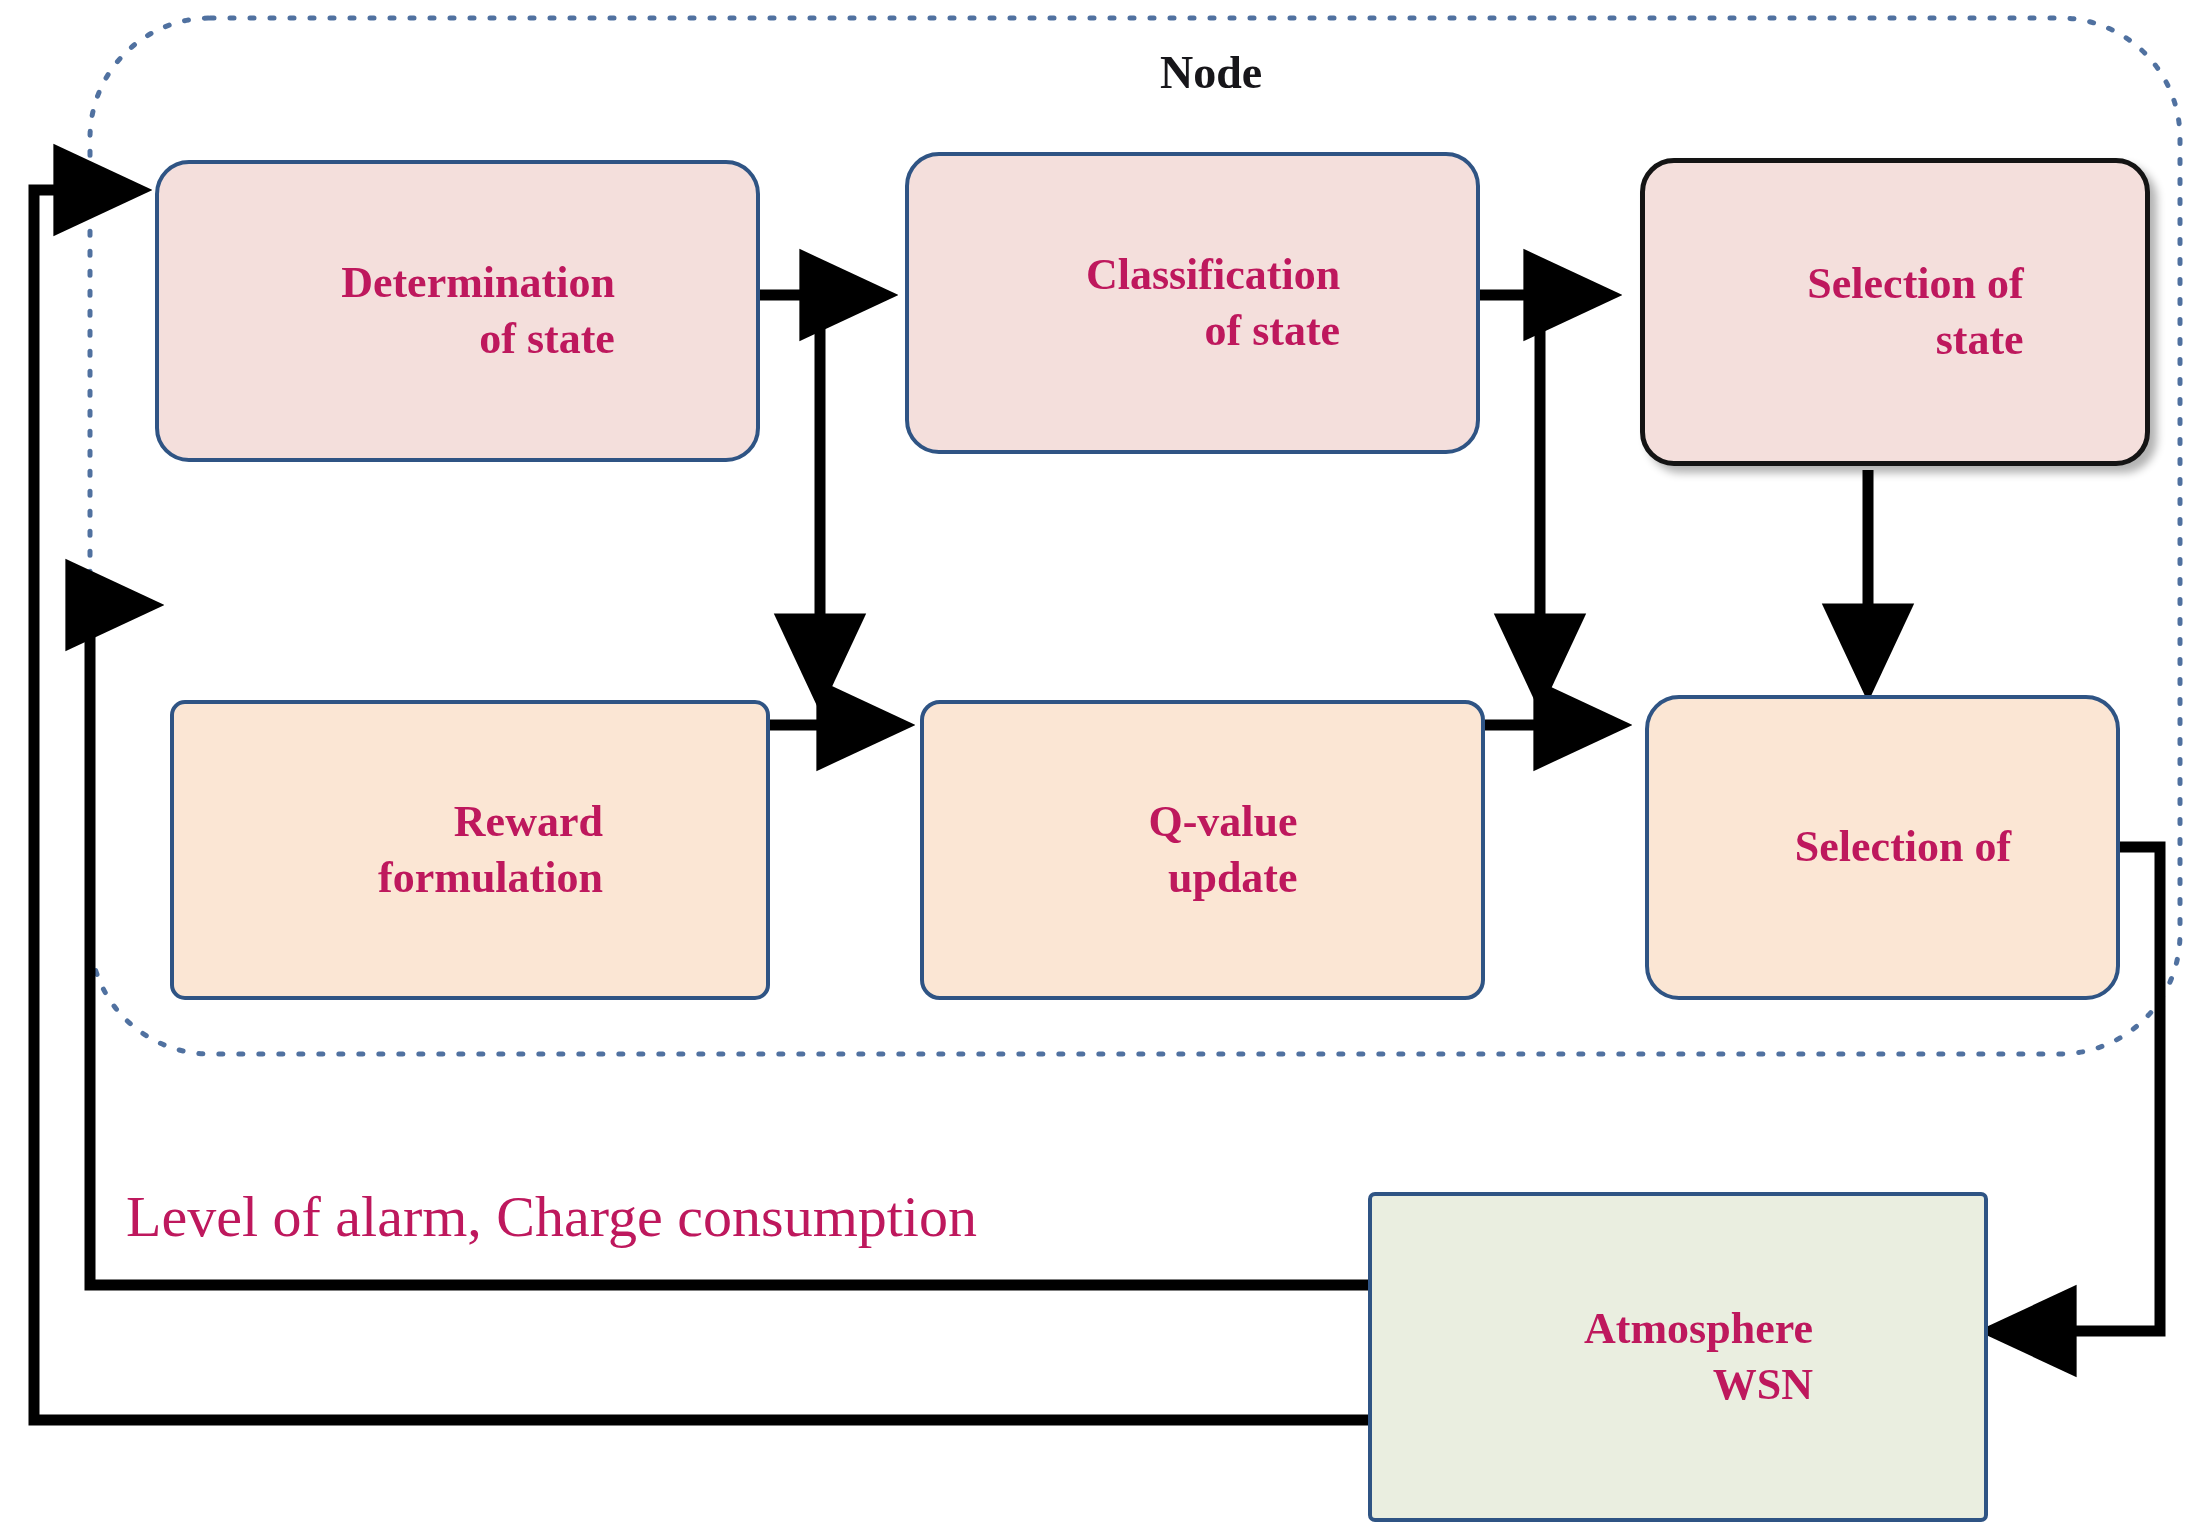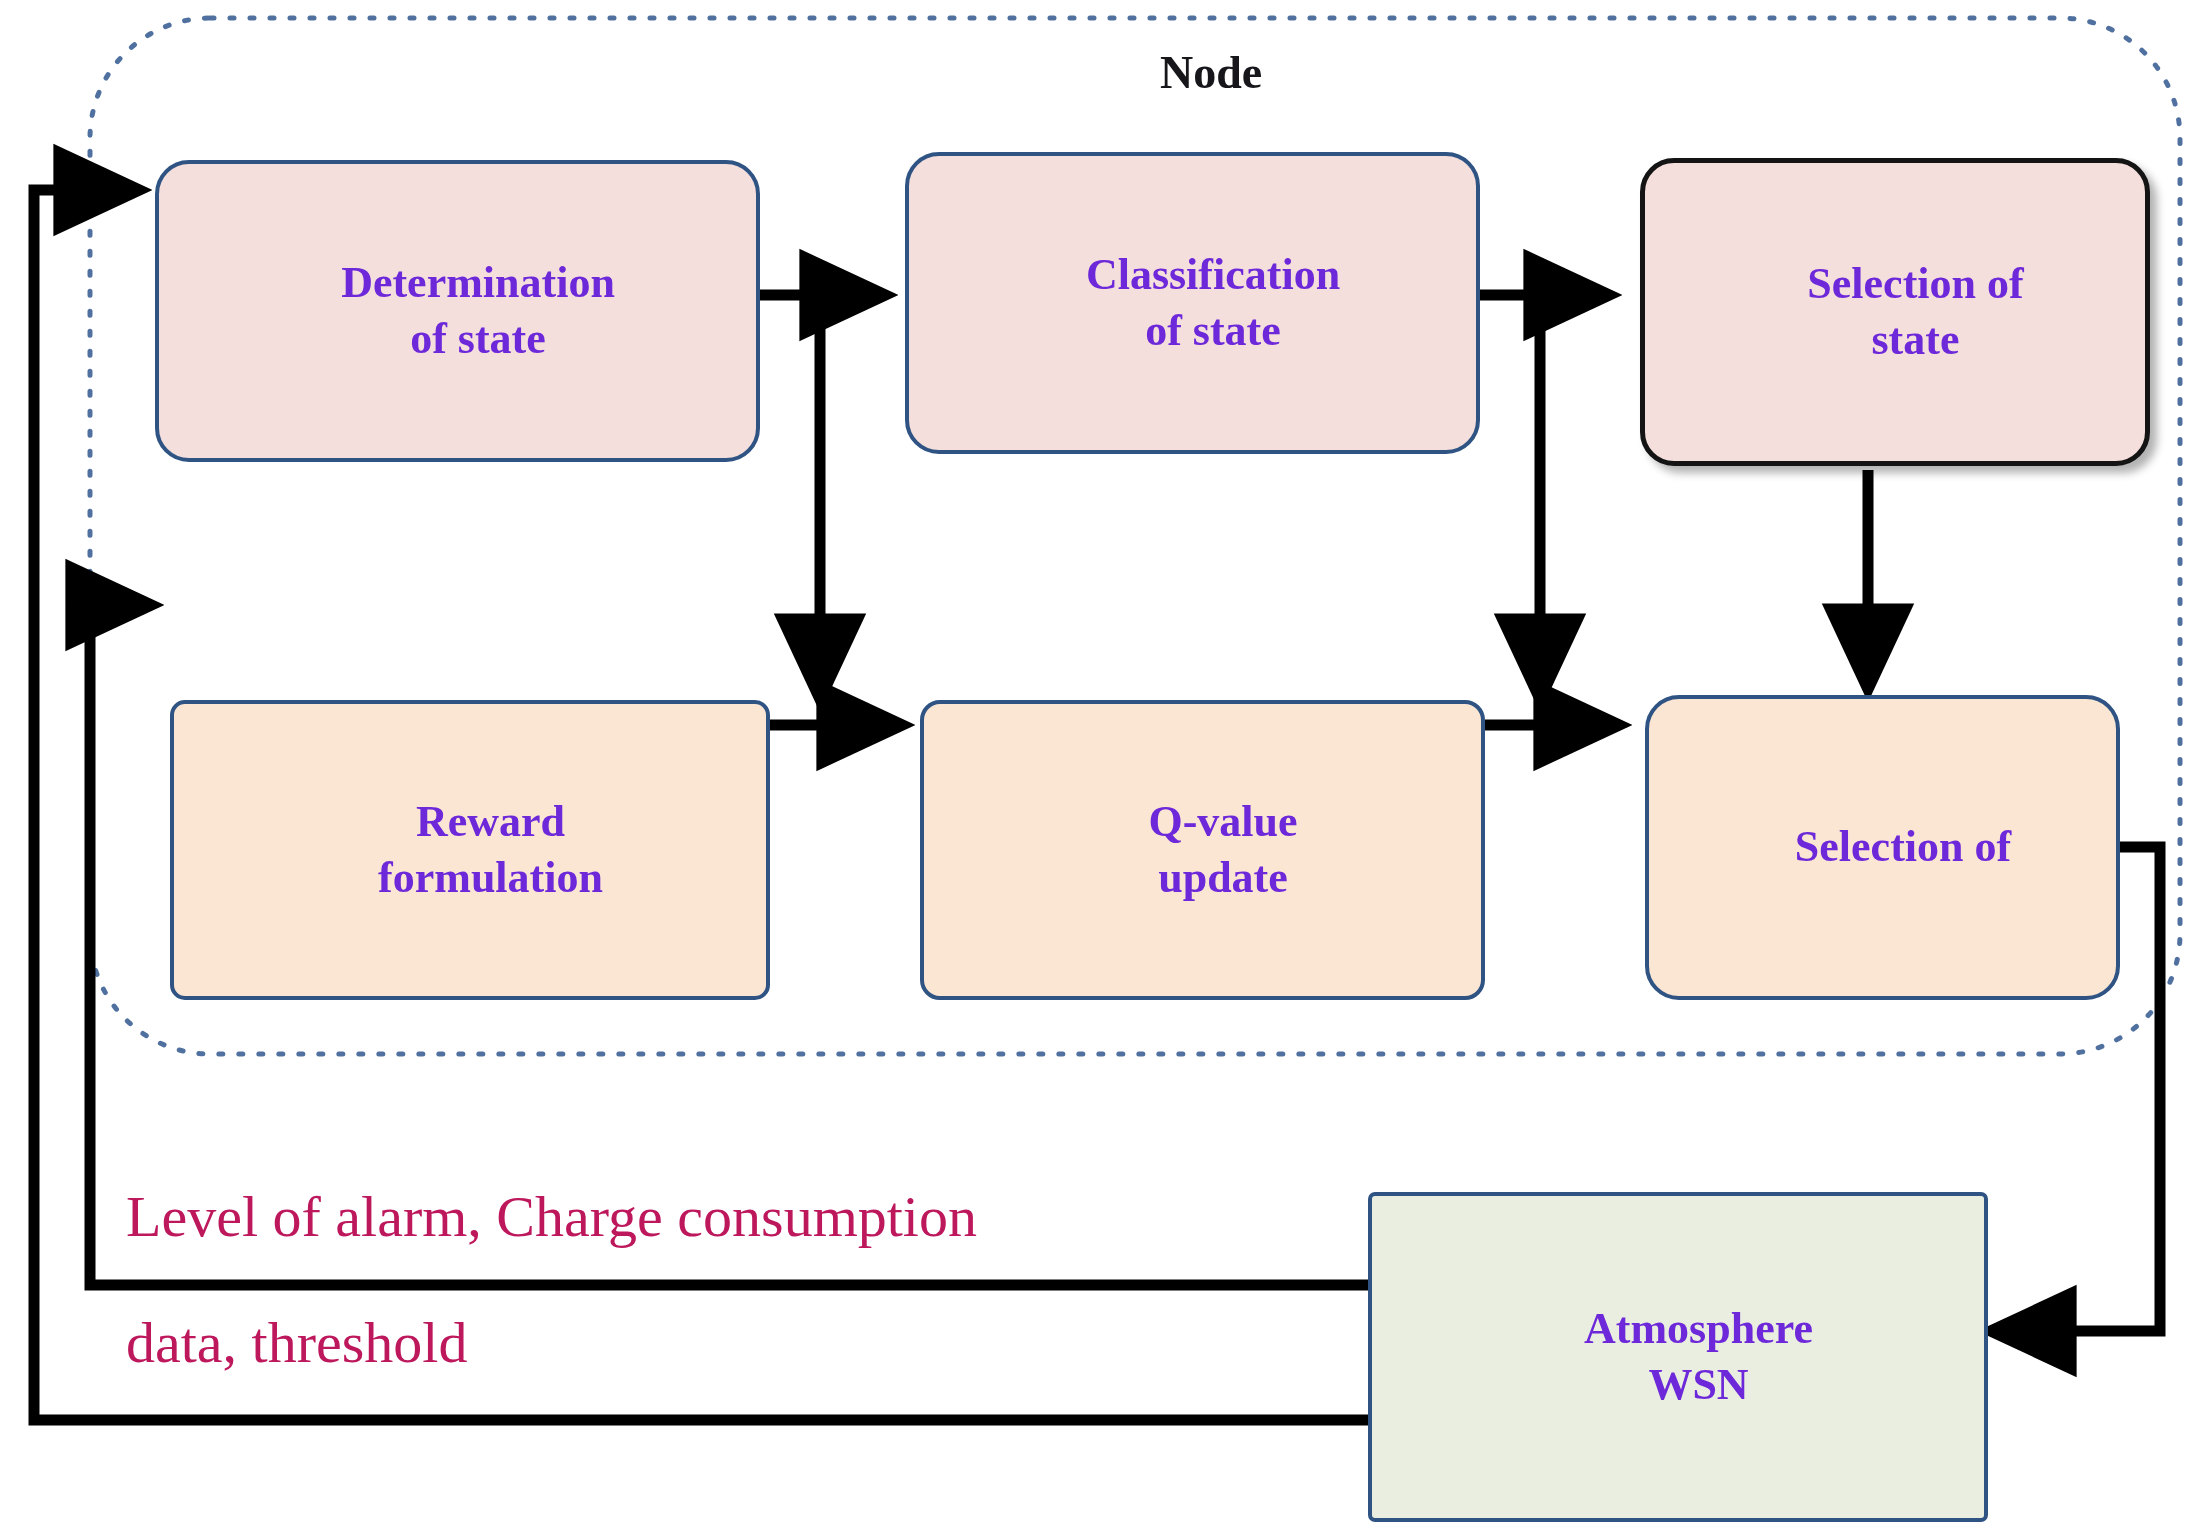--- a/index.html
+++ b/index.html
@@ -1,21 +1,21 @@
 <!DOCTYPE html>
 <html><head>
 <meta charset="utf-8">
 <title>Node Q-learning Flow Diagram</title>
 <style>
   html,body{margin:0;padding:0;background:#ffffff;}
   body{font-family:"Liberation Serif", serif;}
   #stage{position:relative;width:2208px;height:1530px;background:#fff;overflow:hidden;}
   svg#wires{position:absolute;left:0;top:0;width:2208px;height:1530px;}
   .box{position:absolute;box-sizing:border-box;display:flex;align-items:center;justify-content:center;
-       text-align:center;border-radius:34px;font-weight:bold;color:#6d28d9;line-height:1.28;padding-left:41px;}
+       text-align:right;border-radius:34px;font-weight:bold;color:#be185d;line-height:1.28;padding-left:41px;}
   .box span{display:block;padding:0 14px;}
   .box-pink{background:#f4dfdc;border:4px solid #2f5484;}
   .box-pink-dark{background:#f4dfdc;border:5px solid #141414;box-shadow:7px 7px 9px rgba(0,0,0,0.30);}
   .box-peach{background:#fbe6d4;border:4px solid #2f5484;}
   .box-green{background:#eaeee0;border:4px solid #2f5484;}
   .node-label{position:absolute;font-weight:bold;color:#17161a;margin-top:12px;}
   .caption{position:absolute;color:#be185d;font-weight:normal;white-space:nowrap;}
 </style>
 </head>
 <body>
@@ -103,17 +103,14 @@
   <div class="box box-green" style="left:1368px;top:1192px;width:620px;height:330px;font-size:44px;border-radius:7px;">
     <span>
       <span>Atmosphere</span>
       <span>WSN</span>
     </span>
   </div>
 
   <div class="caption" style="left:126px;top:1183px;font-size:58px;">
     <span>Level of alarm, Charge consumption</span>
   </div>
-  <div class="caption" style="left:126px;top:1309px;font-size:58px;">
-    <span>data, threshold</span>
-  </div>
 
 </div>
 
 </body></html>

